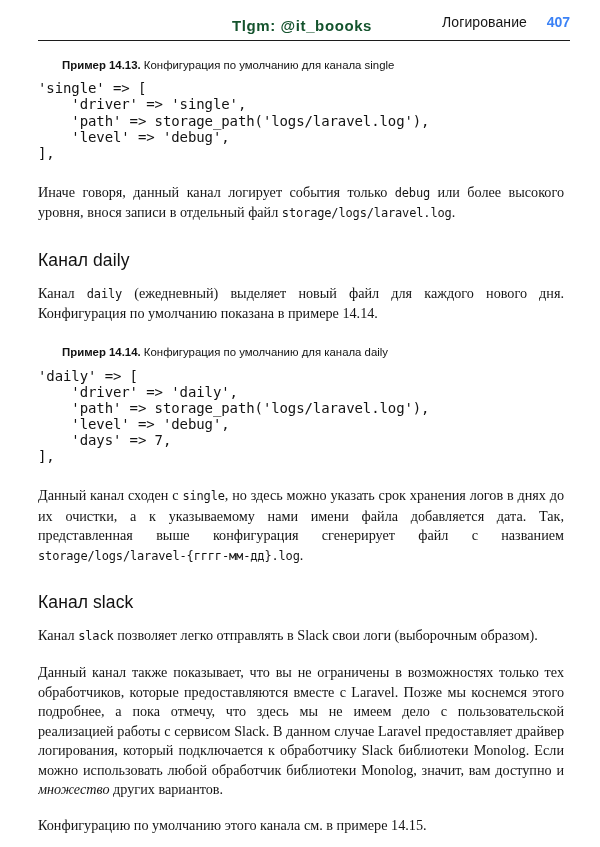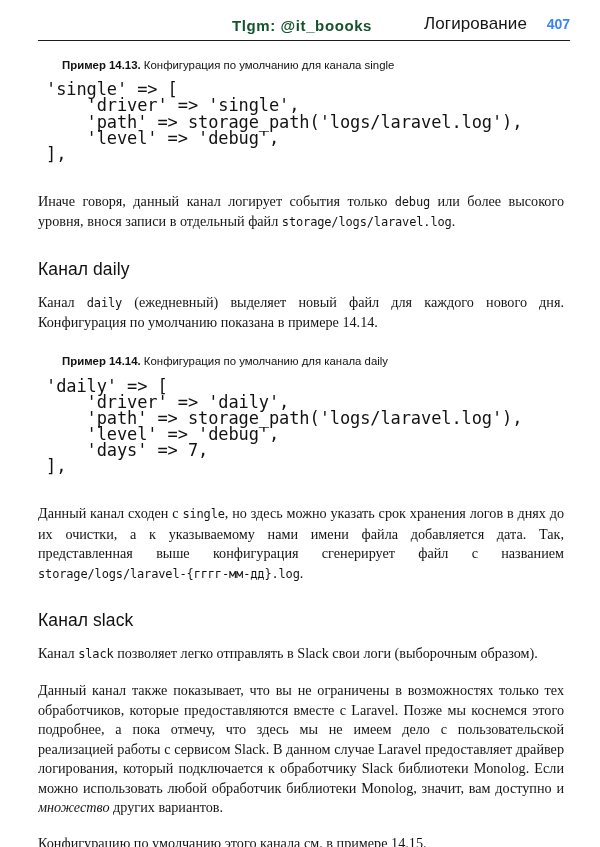--- a/index.html
+++ b/index.html
@@ -35,21 +35,21 @@
   }
   .rh-inner {
     display: flex;
     align-items: baseline;
     justify-content: flex-end;
     gap: 17px;
     height: 22px;
   }
   .rh-chapter {
     font-family: "Liberation Sans", sans-serif;
-    font-size: 17px;
+    font-size: 14px;
     letter-spacing: .1px;
     color: #151515;
   }
   .rh-folio {
     font-family: "Liberation Sans", sans-serif;
     font-size: 14px;
     font-weight: 700;
     color: #3b82f6;
     min-width: 26px;
     text-align: right;
@@ -94,23 +94,23 @@
     line-height: 1.35;
     margin: 0 0 7px 0;
   }
   .ex-caption .lead {
     font-weight: 700;
     padding-left: 24px;
   }
 
   
   pre.code {
-    margin: 8px;
+    margin: 0;
     font-family: "DejaVu Sans Mono", monospace;
-    font-size: 17px;
+    font-size: 14px;
     line-height: 16.1px;
     color: #121212;
     white-space: pre;
     letter-spacing: -0.1px;
   }
 
   
   p.body {
     margin: 0;
     font-size: 14.2px;

